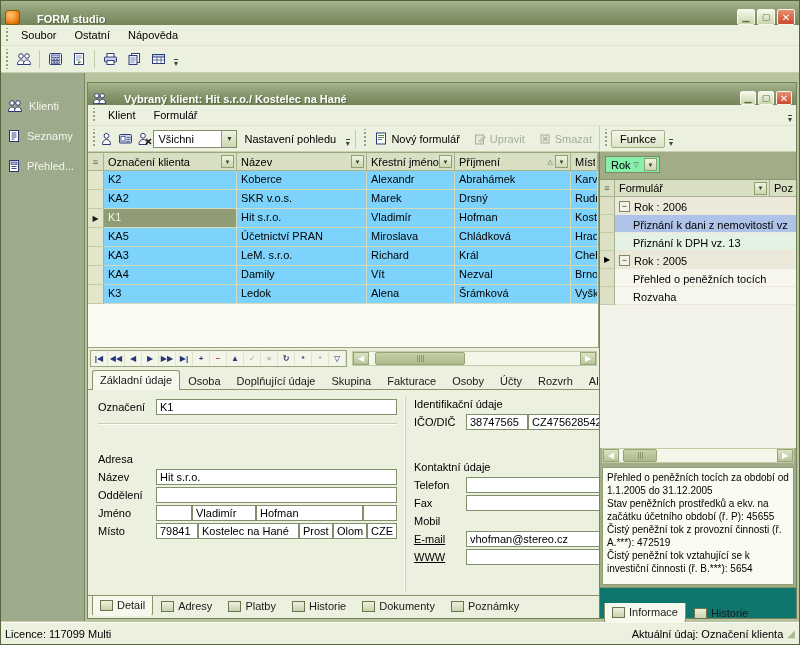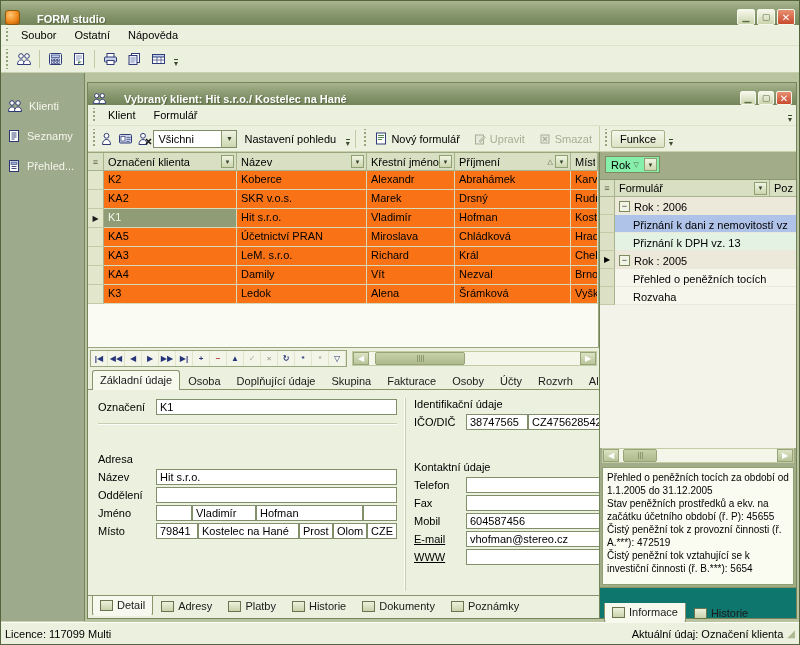--- a/index.html
+++ b/index.html
@@ -71,21 +71,21 @@
   .ddbox { width:13px; height:13px; flex:none; background:linear-gradient(#F0F4E2,#CDD6B0);
            border:1px solid #8FA070; font-size:6px; color:#33432A; display:flex; align-items:center;
            justify-content:center; cursor:pointer; }
   .sortmark { font-size:7px; color:#55603F; margin-right:2px; }
   .corner { width:16px; flex:none; background:#D9DFC2; border-right:1px solid #A8B28C; display:flex;
             align-items:center; justify-content:center; color:#55603F; font-size:9px; }
   .trow { display:flex; height:19px; flex:none; }
   .tsel { width:16px; flex:none; background:#E2E7CC; border-right:1px solid #A8B28C;
           border-bottom:1px solid #C3CBA6; display:flex; align-items:center; justify-content:center;
           font-size:8px; color:#1A1A1A; }
-  .tcell { background:#f97316; border-right:1px solid #D4DABA; border-bottom:1px solid #D4DABA;
+  .tcell { background:#7dd3fc; border-right:1px solid #D4DABA; border-bottom:1px solid #D4DABA;
            padding:2px 0 0 4px; white-space:nowrap; overflow:hidden; }
   .trow .marker { visibility:hidden; }
   .trow.sel .marker { visibility:visible; }
   .trow.sel .c-id { background:#8F9C76; color:#F2F4E8; }
   .c-id{width:133px;} .c-name{width:130px;} .c-first{width:88px;} .c-last{width:116px;} .c-city{flex:1;}
 
   
   .navrow { height:20px; display:flex; align-items:center; background:#ECF0DE; padding:1px 2px; gap:1px; }
   .navbtns { display:flex; border:1px solid #9AA77E; background:#F3F5E8; height:17px; }
   .nbtn { min-width:17px; padding:0 1px; display:flex; align-items:center; justify-content:center;
@@ -609,21 +609,20 @@
                   <div class="frow">
                     <div class="flabel">Telefon</div>
                     <div class="finput grow"></div>
                   </div>
                   <div class="frow">
                     <div class="flabel">Fax</div>
                     <div class="finput grow"></div>
                   </div>
                   <div class="frow">
                     <div class="flabel">Mobil</div>
-                    <div class="finput grow">604587456</div>
                   </div>
                   <div class="frow">
                     <div class="flabel linklbl">E-mail</div>
                     <div class="finput grow">vhofman@stereo.cz</div>
                   </div>
                   <div class="frow">
                     <div class="flabel linklbl">WWW</div>
                     <div class="finput grow"></div>
                   </div>
                 </div>

